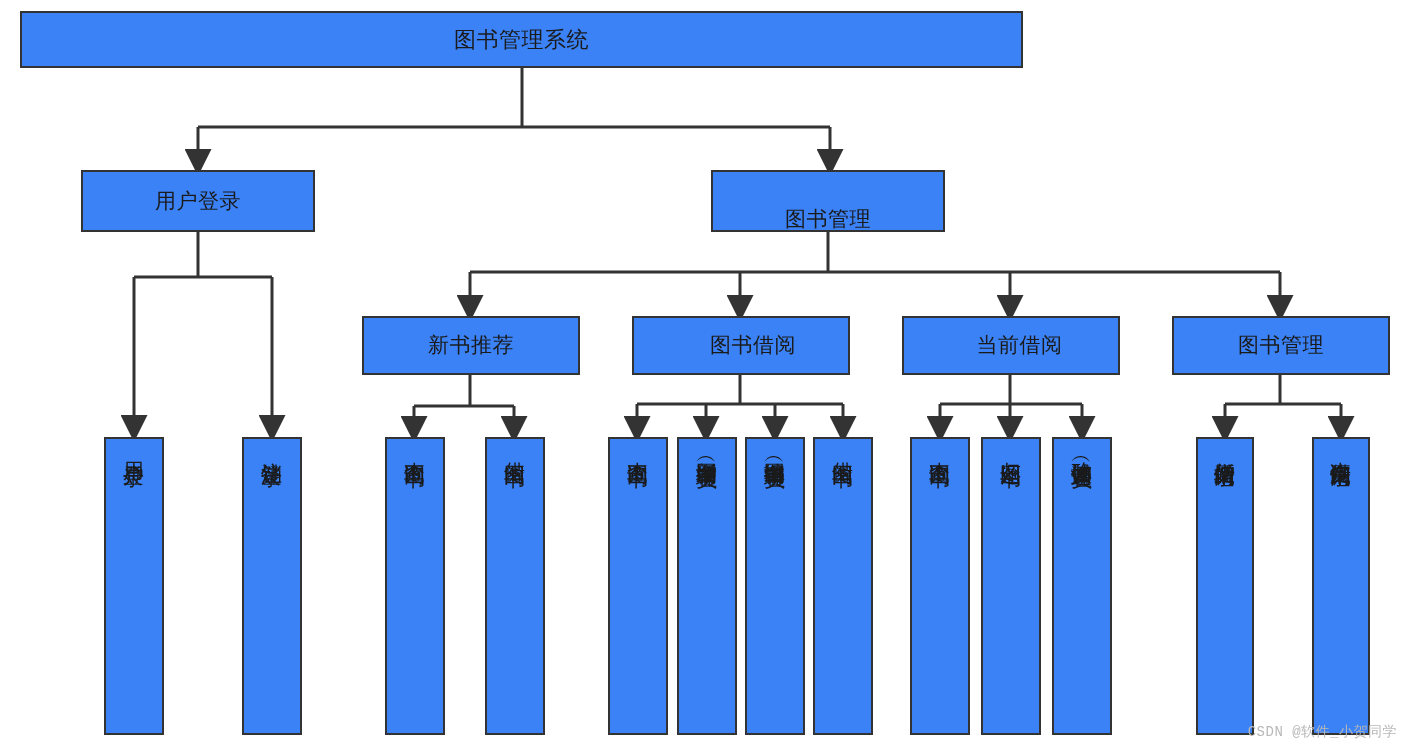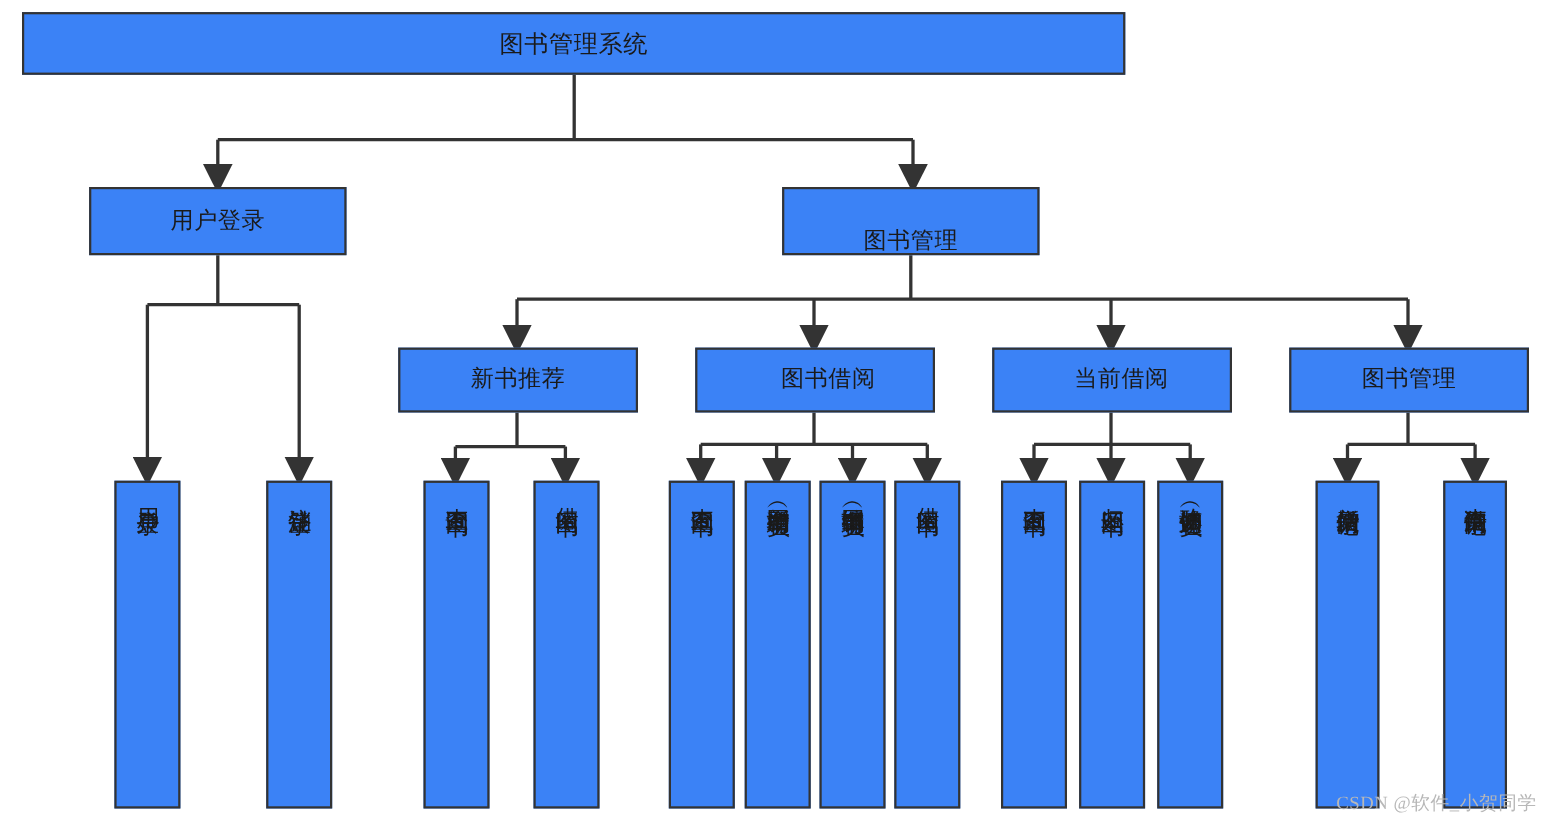--- a/index.html
+++ b/index.html
@@ -63,25 +63,25 @@
     letter-spacing: 2px;
     white-space: nowrap;
   }
   .node.v.tall .lbl {
     letter-spacing: 1px;
   }
   #watermark {
     position: absolute;
     right: 8px;
     bottom: 6px;
-    font-size: 17px;
+    font-size: 14px;
     color: #b8b8b8;
     letter-spacing: 0.5px;
     white-space: nowrap;
-    font-family: Liberation Serif, serif;
+    font-family: Liberation Mono, monospace;
   }
 </style>
 </head>
 <body>
 
 <div id="canvas">
 
   <svg class="edges" viewBox="0 0 1405 747" xmlns="http://www.w3.org/2000/svg">
     <defs>
       <marker id="arrow" markerWidth="9" markerHeight="9" refX="1" refY="4.5" orient="auto" markerUnits="strokeWidth">

